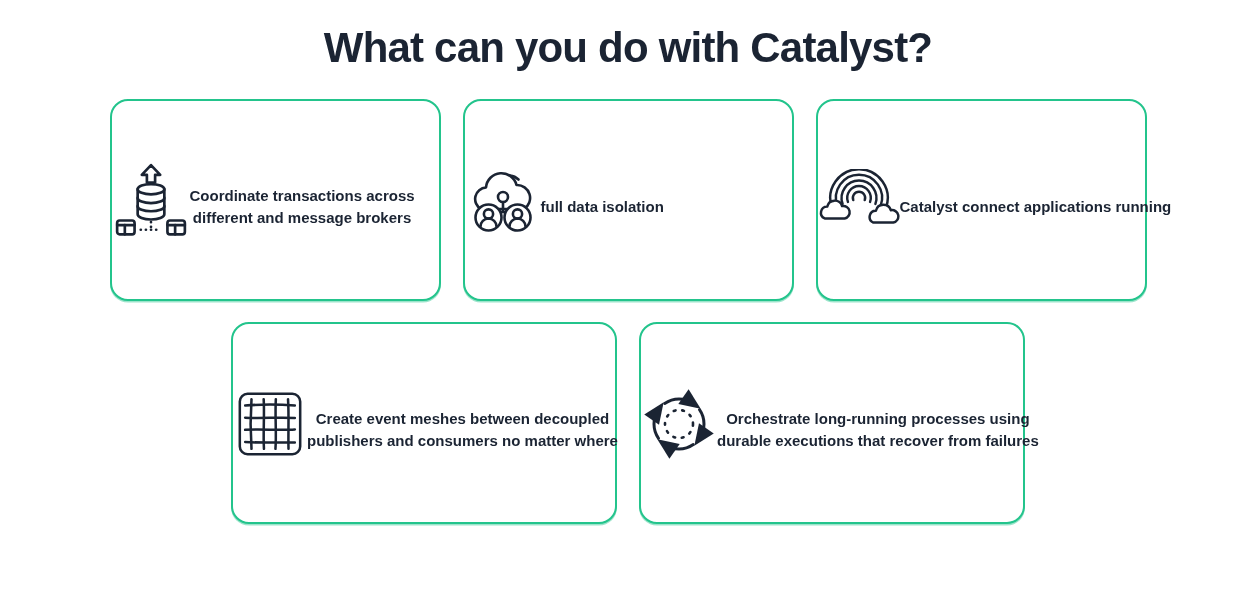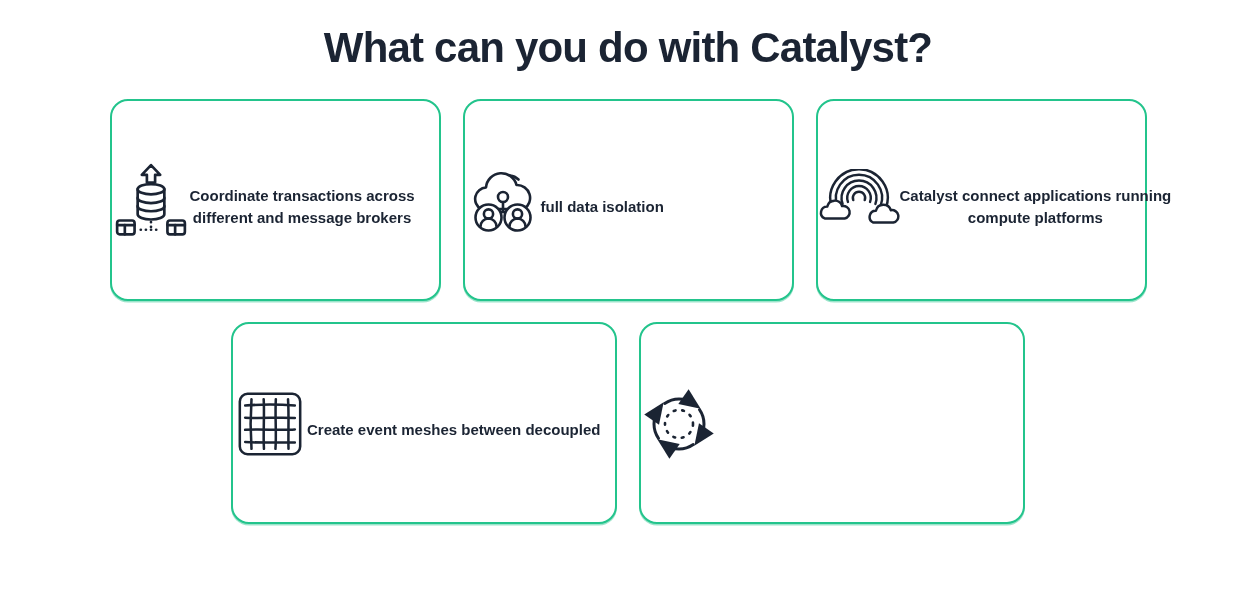--- a/index.html
+++ b/index.html
@@ -121,21 +121,20 @@
         <path d="M18.9 35.7 A22.5 22.5 0 1 1 61.1 35.7"></path>
         <path d="M24 33.8 A17 17 0 1 1 56 33.8"></path>
         <path d="M29.2 31.9 A11.5 11.5 0 1 1 50.8 31.9"></path>
         <path d="M34.4 30.1 A6 6 0 1 1 45.6 30.1"></path>
         <path d="M6.5 48 a6 6 0 0 1 2.5 -11.5 a7.5 7.5 0 0 1 14.5 -0.5 a5.5 5.5 0 0 1 2.5 12 z" fill="#fff"></path>
         <path d="M54 52 a6 6 0 0 1 2.5 -11.5 a7.5 7.5 0 0 1 14.5 -0.5 a5.5 5.5 0 0 1 2.5 12 z" fill="#fff"></path>
       </svg>
     </div>
     <div class="card-text">
       <div class="line">Catalyst connect applications running</div>
-      <div class="line">compute platforms</div>
     </div>
   </div>
 
 </div>
 
 <div class="card-row row-2">
 
   <div class="card w-wide">
     <div class="icon-box">
       <svg width="74" height="74" viewBox="0 0 76 76" fill="none" stroke="currentColor" stroke-width="2.6" stroke-linecap="round" stroke-linejoin="round">
@@ -145,33 +144,38 @@
         <path d="M44 12.5 C43 30 44.8 48 43.6 63.5"></path>
         <path d="M56.5 12.5 C57.6 29 56.6 47 57 63.5"></path>
         <path d="M12.5 19 C29 17.8 47 17.8 63.5 19"></path>
         <path d="M12.5 31.5 C29 32.5 47 30.8 63.5 31.8"></path>
         <path d="M12.5 44 C30 43 48 44.8 63.5 43.6"></path>
         <path d="M12.5 56.5 C29 57.6 47 56.6 63.5 57"></path>
       </svg>
     </div>
     <div class="card-text">
       <div class="line">Create event meshes between decoupled</div>
+      <div class="line">publishers and consumers no matter where</div>
     </div>
   </div>
 
   <div class="card w-wide">
     <div class="icon-box">
       <svg width="76" height="76" viewBox="0 0 76 76" fill="none" stroke="currentColor" stroke-width="3" stroke-linecap="round" stroke-linejoin="round">
         <defs>
           <marker id="ah" markerWidth="9" markerHeight="9" refX="4.5" refY="3.5" orient="auto">
             <path d="M0.5 0.5 L7.5 3.5 L0.5 6.5 Z" fill="#1B2433" stroke="none"></path>
           </marker>
         </defs>
         <circle cx="38" cy="38" r="14" stroke-width="2.6" stroke-dasharray="1.8 6.8"></circle>
         <path d="M23.7 17.5 A25 25 0 0 1 52.3 17.5" marker-end="url(#ah)"></path>
         <path d="M58.5 23.7 A25 25 0 0 1 58.5 52.3" marker-end="url(#ah)"></path>
         <path d="M52.3 58.5 A25 25 0 0 1 23.7 58.5" marker-end="url(#ah)"></path>
         <path d="M17.5 52.3 A25 25 0 0 1 17.5 23.7" marker-end="url(#ah)"></path>
       </svg>
     </div>
+    <div class="card-text">
+      <div class="line">Orchestrate long-running processes using</div>
+      <div class="line">durable executions that recover from failures</div>
+    </div>
   </div>
 
 </div>
 
 </body></html>

